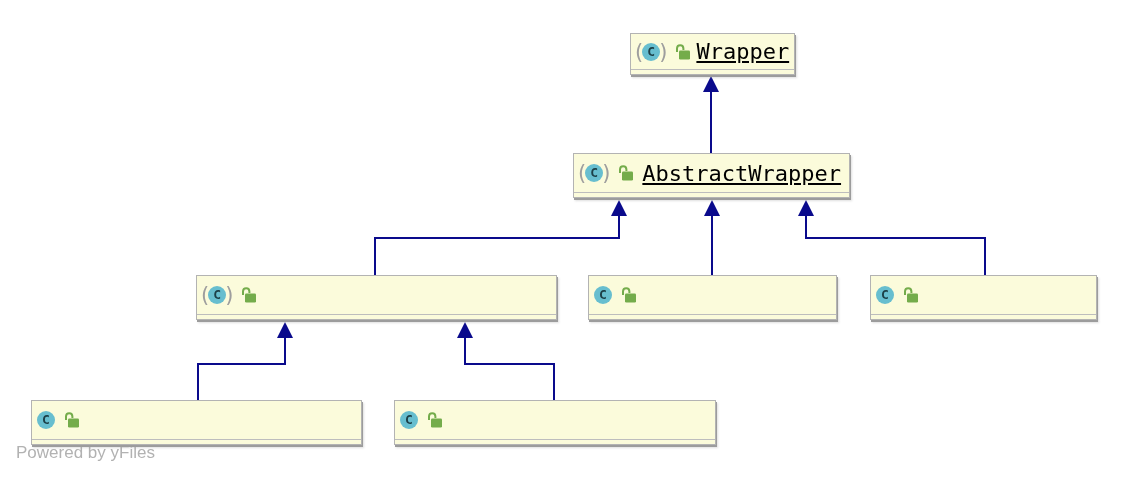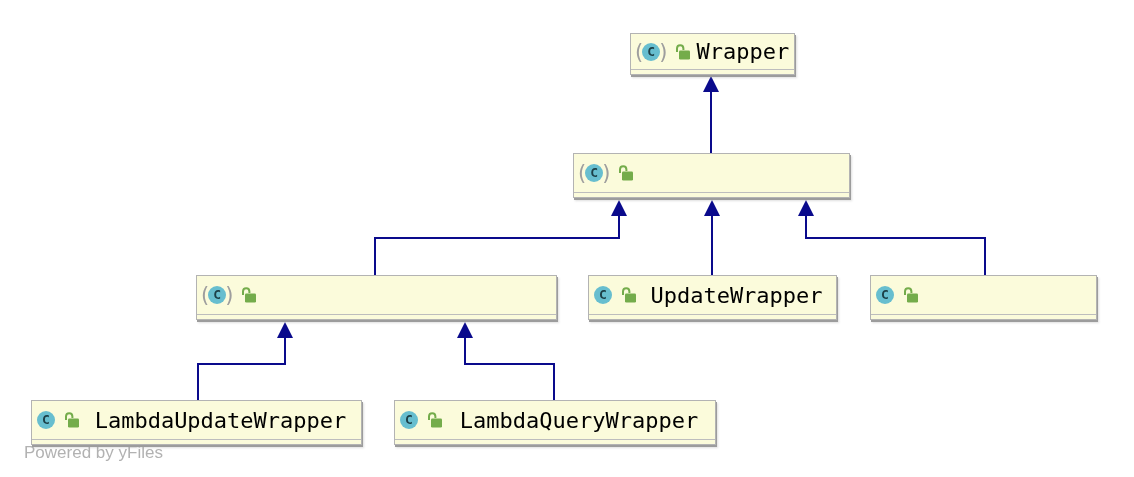--- a/index.html
+++ b/index.html
@@ -15,21 +15,21 @@
     display:flex;flex-direction:column;z-index:2;
   }
   .node-body{
     flex:1;display:flex;align-items:center;gap:4px;
     padding:0 5px;border-bottom:1px solid #bdbdbd;
   }
   .node-footer{height:4px;}
   .label{
     flex:1;text-align:center;font-size:22px;color:#000;
     font-family:"DejaVu Sans Mono","Liberation Mono",monospace;
-    white-space:nowrap;letter-spacing:0;
+    white-space:nowrap;letter-spacing:0;text-decoration:underline;
   }
   .cls-icon{display:inline-flex;align-items:center;}
   .paren{
     font-family:"DejaVu Sans","Liberation Sans",sans-serif;
     font-size:21px;color:#9e9e9e;line-height:18px;margin:0 -1px;
   }
   .circ{
     width:18px;height:18px;border-radius:50%;background:#67BECF;
     display:inline-flex;align-items:center;justify-content:center;
     font-size:13px;font-weight:bold;color:#1d4048;line-height:18px;
@@ -39,21 +39,21 @@
   
   .edge{position:absolute;z-index:1;}
   .seg{position:absolute;background:#0A0A8C;}
   .arrow{
     position:absolute;width:0;height:0;
     border-left:8px solid transparent;border-right:8px solid transparent;
     border-bottom:16px solid #0A0A8C;
   }
   
   .watermark{
-    position:absolute;left:24px;top:443px;z-index:0;
+    position:absolute;left:16px;top:443px;z-index:0;
     font-family:"Liberation Sans","DejaVu Sans",sans-serif;
     font-size:17px;color:#b2b2b2;
   }
 </style>
 </head>
 <body>
 
 <div class="stage">
 
   <div class="watermark">Powered by yFiles</div>
@@ -116,20 +116,21 @@
     <div class="node-body">
       <span class="cls-icon">
         <span class="paren">(</span>
         <span class="circ">C</span>
         <span class="paren">)</span>
       </span>
       <svg class="lock" width="18" height="16" viewBox="0 0 18 16">
         <path d="M3 8 V4.6 C3 2.7 4.4 1.3 6.2 1.3 C8 1.3 9.4 2.7 9.4 4.6 V6" fill="none" stroke="#74AC4B" stroke-width="2"></path>
         <rect x="5" y="6.5" width="11" height="9" rx="1.3" fill="#74AC4B"></rect>
       </svg>
+      <span class="label">AbstractWrapper</span>
     </div>
     <div class="node-footer"></div>
   </div>
 
   <div class="node" style="left:196px;top:275px;width:361px;height:45px;">
     <div class="node-body">
       <span class="cls-icon">
         <span class="paren">(</span>
         <span class="circ">C</span>
         <span class="paren">)</span>
@@ -144,21 +145,20 @@
 
   <div class="node" style="left:588px;top:275px;width:249px;height:45px;">
     <div class="node-body">
       <span class="cls-icon">
         <span class="circ">C</span>
       </span>
       <svg class="lock" width="18" height="16" viewBox="0 0 18 16">
         <path d="M3 8 V4.6 C3 2.7 4.4 1.3 6.2 1.3 C8 1.3 9.4 2.7 9.4 4.6 V6" fill="none" stroke="#74AC4B" stroke-width="2"></path>
         <rect x="5" y="6.5" width="11" height="9" rx="1.3" fill="#74AC4B"></rect>
       </svg>
-      <span class="label">UpdateWrapper</span>
     </div>
     <div class="node-footer"></div>
   </div>
 
   <div class="node" style="left:870px;top:275px;width:227px;height:45px;">
     <div class="node-body">
       <span class="cls-icon">
         <span class="circ">C</span>
       </span>
       <svg class="lock" width="18" height="16" viewBox="0 0 18 16">
@@ -171,32 +171,30 @@
 
   <div class="node" style="left:31px;top:400px;width:331px;height:45px;">
     <div class="node-body">
       <span class="cls-icon">
         <span class="circ">C</span>
       </span>
       <svg class="lock" width="18" height="16" viewBox="0 0 18 16">
         <path d="M3 8 V4.6 C3 2.7 4.4 1.3 6.2 1.3 C8 1.3 9.4 2.7 9.4 4.6 V6" fill="none" stroke="#74AC4B" stroke-width="2"></path>
         <rect x="5" y="6.5" width="11" height="9" rx="1.3" fill="#74AC4B"></rect>
       </svg>
-      <span class="label">LambdaUpdateWrapper</span>
     </div>
     <div class="node-footer"></div>
   </div>
 
   <div class="node" style="left:394px;top:400px;width:322px;height:45px;">
     <div class="node-body">
       <span class="cls-icon">
         <span class="circ">C</span>
       </span>
       <svg class="lock" width="18" height="16" viewBox="0 0 18 16">
         <path d="M3 8 V4.6 C3 2.7 4.4 1.3 6.2 1.3 C8 1.3 9.4 2.7 9.4 4.6 V6" fill="none" stroke="#74AC4B" stroke-width="2"></path>
         <rect x="5" y="6.5" width="11" height="9" rx="1.3" fill="#74AC4B"></rect>
       </svg>
-      <span class="label">LambdaQueryWrapper</span>
     </div>
     <div class="node-footer"></div>
   </div>
 
 </div>
 
 </body></html>

